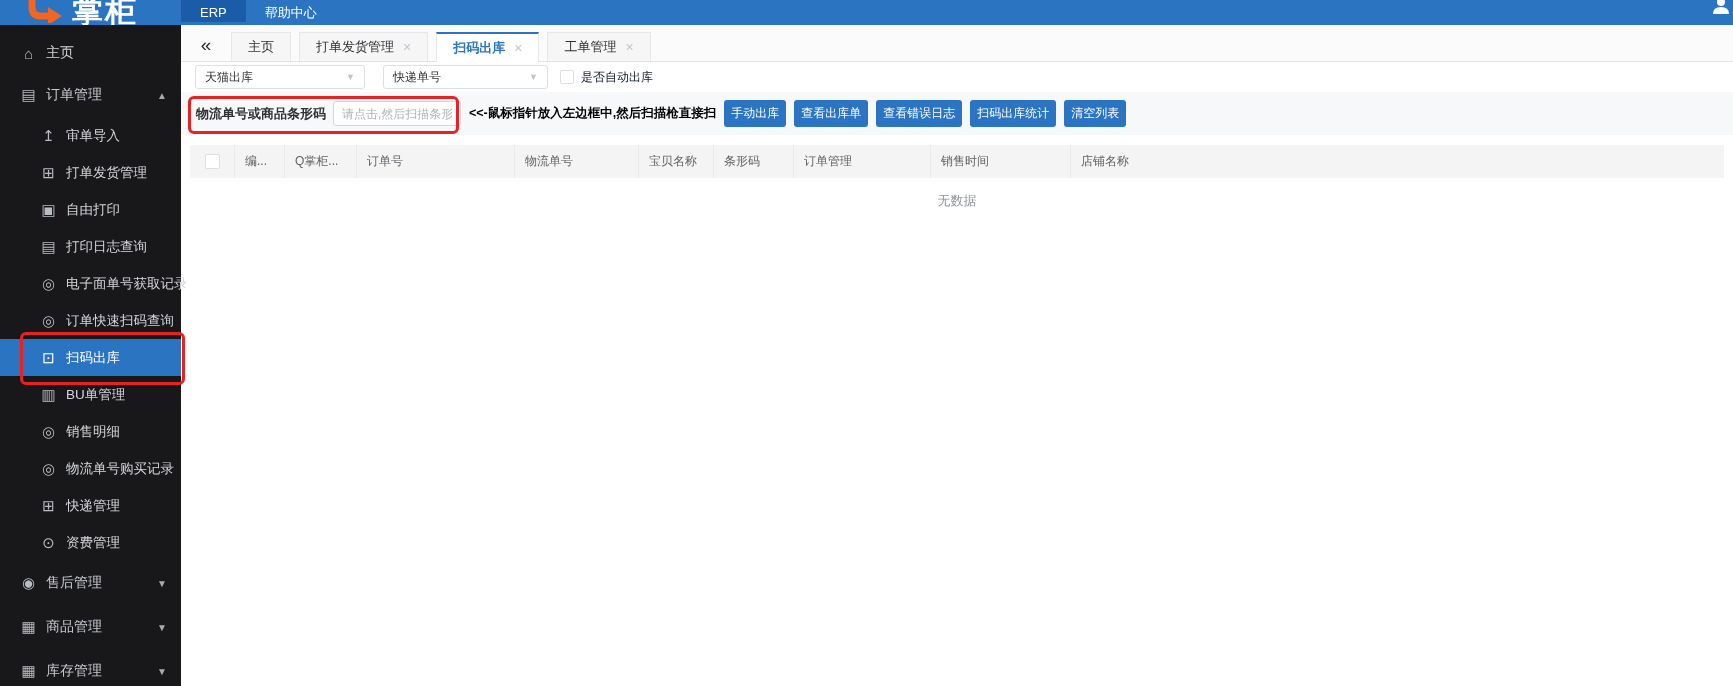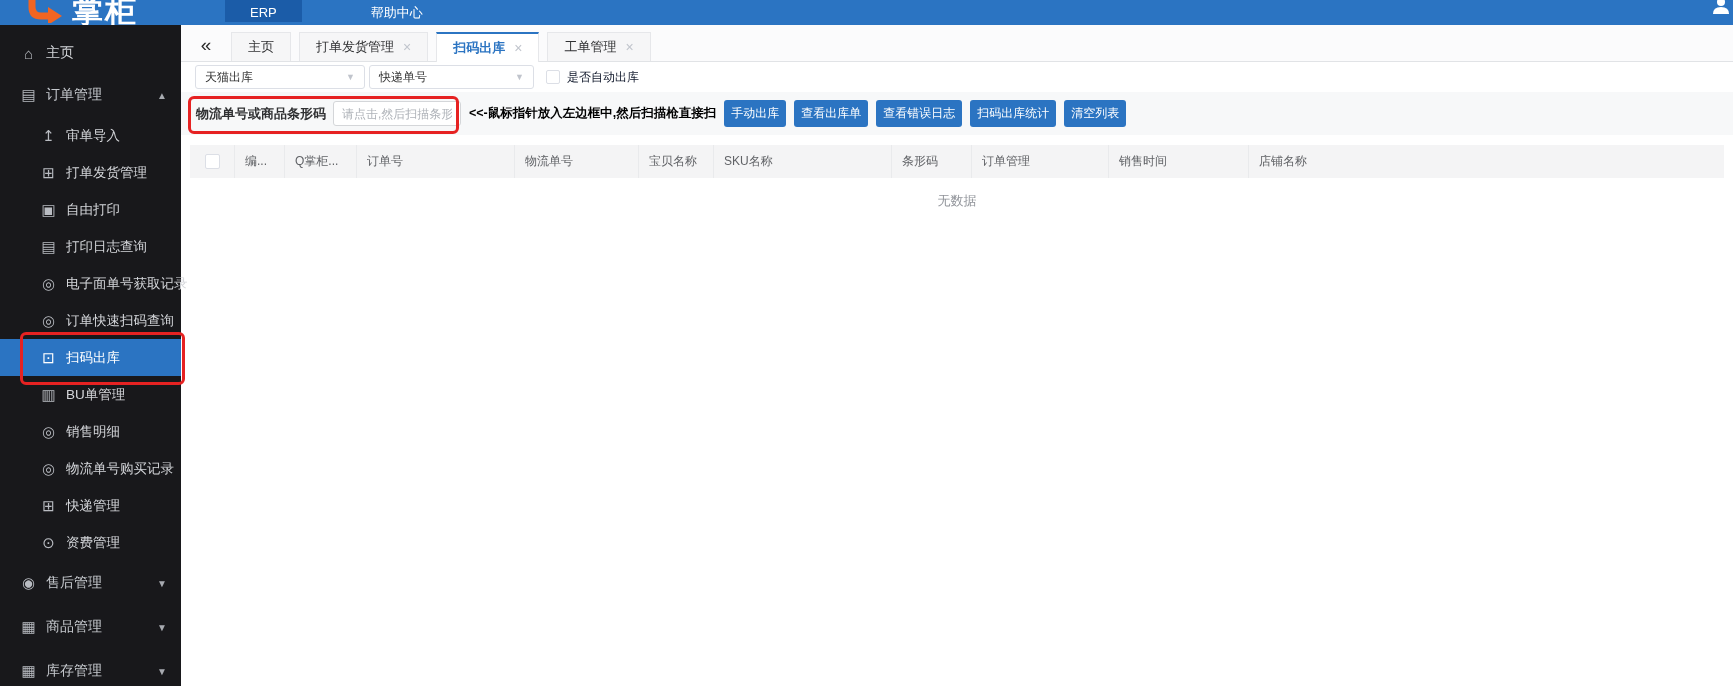--- a/index.html
+++ b/index.html
@@ -4,21 +4,21 @@
 <style>
   * { margin:0; padding:0; box-sizing:border-box; }
   html,body { width:1733px; height:686px; overflow:hidden; }
   body { font-family:"Liberation Sans","DejaVu Sans",sans-serif; background:#fff; position:relative; }
 
   
   .topbar { position:absolute; top:0; left:0; width:1733px; height:25px; background:#2b74c2; overflow:hidden; z-index:6; }
   .logo { position:absolute; left:26px; top:-17px; display:flex; align-items:flex-end; gap:4px; }
   .logo-text { color:#fff; font-size:31px; font-weight:bold; letter-spacing:2px; line-height:1; }
   .topnav { position:absolute; left:181px; top:0; height:25px; display:flex; }
-  .topnav-item { height:22px; line-height:25px; padding:0 25px; color:#fff; font-size:13px; cursor:pointer;margin-left:44px; }
+  .topnav-item { height:22px; line-height:25px; padding:0 19px; color:#fff; font-size:13px; cursor:pointer; }
   .topnav-item.active { background:#1b5ca8; }
   .user-icon { position:absolute; right:2px; top:-5px; color:#fff; }
 
   
   .sidebar { position:absolute; top:25px; left:0; width:181px; height:661px; background:#18181b; padding-top:8px; z-index:2; }
   .side-item { display:flex; align-items:center; cursor:pointer; color:#d4d6da; font-size:13.5px; }
   .side-item .s-icon { width:17px; margin-right:9px; font-size:15px; color:#b9bcc2; text-align:center; flex:none; }
   .side-item .s-label { white-space:nowrap; }
   .side-item .s-arrow { margin-left:auto; margin-right:14px; font-size:10px; color:#a7aab0; }
   .side-top { height:40px; padding-left:20px; font-size:14px; }
@@ -32,21 +32,21 @@
 
   .tabbar { height:37px; border-bottom:1px solid #e1e3e6; background:#fbfbfc; display:flex; align-items:flex-end; padding-left:8px; }
   .collapse-btn { width:34px; text-align:center; font-size:19px; color:#2b2b2b; padding-bottom:5px; cursor:pointer; }
   .tab { height:29px; display:flex; align-items:center; padding:0 16px; font-size:13px; color:#303133; border-left:1px solid #e6e7ea; cursor:pointer; position:relative; margin-left:8px; background:#f6f6f7; border-right:1px solid #e6e7ea; border-top:1px solid #e6e7ea; }
   .tab .tab-close { margin-left:9px; color:#c0c4cc; font-size:14px; line-height:1; }
   .tab.active { background:#fff; color:#2b74c2; font-weight:bold; border-top:2px solid #2b74c2; height:30px; margin-bottom:-1px; z-index:1; }
   .tab.active .tab-close { font-weight:normal; }
 
   .filterbar { height:30px; display:flex; align-items:center; padding-left:14px; }
   .select { width:170px; height:24px; border:1px solid #dcdfe6; border-radius:3px; background:#fff; display:flex; align-items:center; justify-content:space-between; padding:0 9px; font-size:12px; color:#333; cursor:pointer; }
-  .select + .select { width:165px; margin-left:4px; }
+  .select + .select { width:165px; margin-left:18px; }
   .select .caret { color:#c0c4cc; font-size:9px; }
   .checkbox-wrap { display:flex; align-items:center; margin-left:12px; cursor:pointer; }
   .checkbox { width:14px; height:14px; border:1px solid #dcdfe6; border-radius:2px; background:#fff; flex:none; }
   .checkbox-label { font-size:12px; color:#0f172a; margin-left:7px; }
 
   .scanbar { height:43px; background:#f7f8f9; display:flex; align-items:center; padding-left:15px; }
   .scan-label { font-size:13px; font-weight:bold; color:#303133; white-space:nowrap; }
   .scan-input { width:128px; height:25px; border:1px solid #d4d6d9; border-radius:3px; margin-left:7px; padding:0 8px; font-size:12px; color:#333; background:#fff; outline:none; }
   .scan-input::placeholder { color:#aeb2b8; }
   .scan-hint { color:#000000; font-size:12.5px; font-weight:bold; margin-left:8px; white-space:nowrap; }
@@ -215,21 +215,20 @@
 
   <div class="thead">
     <div class="th th-check">
       <span class="checkbox"></span>
     </div>
     <div class="th" style="width:50px">编...</div>
     <div class="th" style="width:72px">Q掌柜...</div>
     <div class="th" style="width:158px">订单号</div>
     <div class="th" style="width:124px">物流单号</div>
     <div class="th" style="width:75px">宝贝名称</div>
-    <div class="th" style="width:178px">SKU名称</div>
     <div class="th" style="width:80px">条形码</div>
     <div class="th" style="width:137px">订单管理</div>
     <div class="th" style="width:140px">销售时间</div>
     <div class="th">店铺名称</div>
   </div>
 
   <div class="empty">无数据</div>
 </div>
 
 <div class="anno anno-sidebar"></div>

